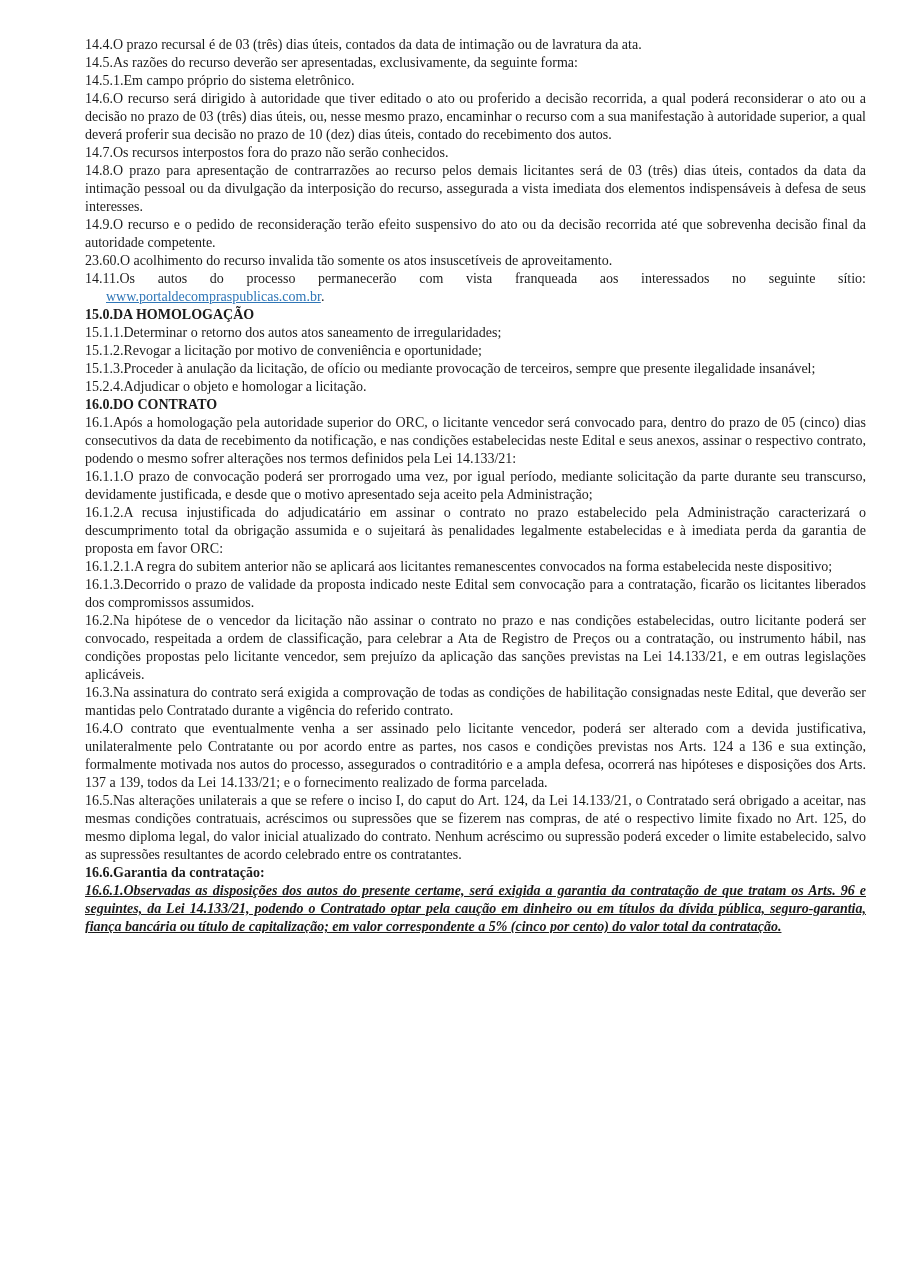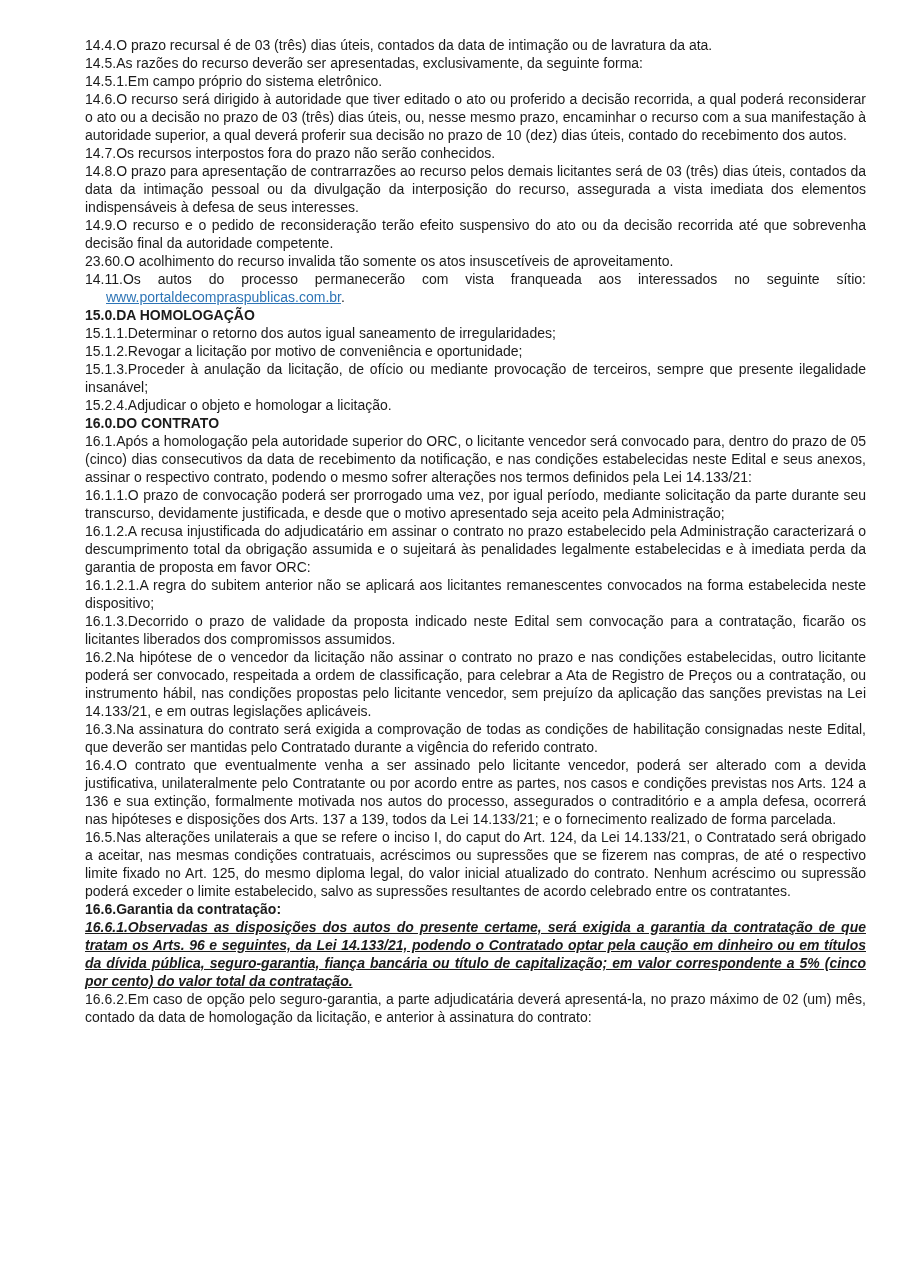--- a/index.html
+++ b/index.html
@@ -1,23 +1,23 @@
 <!DOCTYPE html>
 <html lang="pt-BR"><head>
 <meta charset="utf-8">
 <style>
   html, body { margin: 0; padding: 0; background: #ffffff; }
   .page {
     position: relative;
     width: 900px;
-    height: 1273px;
+    height: 933px;
     box-sizing: border-box;
     background: #ffffff;
     padding: 36px 34px 0 85px;
-    font-family: Liberation Sans, sans-serif;
+    font-family: Liberation Serif, serif;
     font-size: 14px;
     line-height: 18px;
     color: #1b1b1b;
     overflow: hidden;
   }
   .para { margin: 0; text-align: justify; }
   .heading { font-weight: bold; text-align: left; }
   .biu { font-weight: bold; font-style: italic; text-decoration: underline; }
   a.doclink { text-decoration: underline; margin-left: 21px; }
 </style>
@@ -29,21 +29,21 @@
       <p class="para body">14.4.O prazo recursal é de 03 (três) dias úteis, contados da data de intimação ou de lavratura da ata.</p>
       <p class="para body">14.5.As razões do recurso deverão ser apresentadas, exclusivamente, da seguinte forma:</p>
       <p class="para body">14.5.1.Em campo próprio do sistema eletrônico.</p>
       <p class="para body">14.6.O recurso será dirigido à autoridade que tiver editado o ato ou proferido a decisão recorrida, a qual poderá reconsiderar o ato ou a decisão no prazo de 03 (três) dias úteis, ou, nesse mesmo prazo, encaminhar o recurso com a sua manifestação à autoridade superior, a qual deverá proferir sua decisão no prazo de 10 (dez) dias úteis, contado do recebimento dos autos.</p>
       <p class="para body">14.7.Os recursos interpostos fora do prazo não serão conhecidos.</p>
       <p class="para body">14.8.O prazo para apresentação de contrarrazões ao recurso pelos demais licitantes será de 03 (três) dias úteis, contados da data da intimação pessoal ou da divulgação da interposição do recurso, assegurada a vista imediata dos elementos indispensáveis à defesa de seus interesses.</p>
       <p class="para body">14.9.O recurso e o pedido de reconsideração terão efeito suspensivo do ato ou da decisão recorrida até que sobrevenha decisão final da autoridade competente.</p>
       <p class="para body">23.60.O acolhimento do recurso invalida tão somente os atos insuscetíveis de aproveitamento.</p>
       <p class="para body"><span>14.11.Os autos do processo permanecerão com vista franqueada aos interessados no seguinte sítio: </span><a class="doclink" href="#" style="color: rgb(46, 117, 182);">www.portaldecompraspublicas.com.br</a><span>.</span></p>
       <p class="para heading">15.0.DA HOMOLOGAÇÃO</p>
-      <p class="para body">15.1.1.Determinar o retorno dos autos igual saneamento de irregularidades;</p>
+      <p class="para body">15.1.1.Determinar o retorno dos autos atos saneamento de irregularidades;</p>
       <p class="para body">15.1.2.Revogar a licitação por motivo de conveniência e oportunidade;</p>
       <p class="para body">15.1.3.Proceder à anulação da licitação, de ofício ou mediante provocação de terceiros, sempre que presente ilegalidade insanável;</p>
       <p class="para body">15.2.4.Adjudicar o objeto e homologar a licitação.</p>
       <p class="para heading">16.0.DO CONTRATO</p>
       <p class="para body">16.1.Após a homologação pela autoridade superior do ORC, o licitante vencedor será convocado para, dentro do prazo de 05 (cinco) dias consecutivos da data de recebimento da notificação, e nas condições estabelecidas neste Edital e seus anexos, assinar o respectivo contrato, podendo o mesmo sofrer alterações nos termos definidos pela Lei 14.133/21:</p>
       <p class="para body">16.1.1.O prazo de convocação poderá ser prorrogado uma vez, por igual período, mediante solicitação da parte durante seu transcurso, devidamente justificada, e desde que o motivo apresentado seja aceito pela Administração;</p>
       <p class="para body">16.1.2.A recusa injustificada do adjudicatário em assinar o contrato no prazo estabelecido pela Administração caracterizará o descumprimento total da obrigação assumida e o sujeitará às penalidades legalmente estabelecidas e à imediata perda da garantia de proposta em favor ORC:</p>
       <p class="para body">16.1.2.1.A regra do subitem anterior não se aplicará aos licitantes remanescentes convocados na forma estabelecida neste dispositivo;</p>
       <p class="para body">16.1.3.Decorrido o prazo de validade da proposta indicado neste Edital sem convocação para a contratação, ficarão os licitantes liberados dos compromissos assumidos.</p>
       <p class="para body">16.2.Na hipótese de o vencedor da licitação não assinar o contrato no prazo e nas condições estabelecidas, outro licitante poderá ser convocado, respeitada a ordem de classificação, para celebrar a Ata de Registro de Preços ou a contratação, ou instrumento hábil, nas condições propostas pelo licitante vencedor, sem prejuízo da aplicação das sanções previstas na Lei 14.133/21, e em outras legislações aplicáveis.</p>

